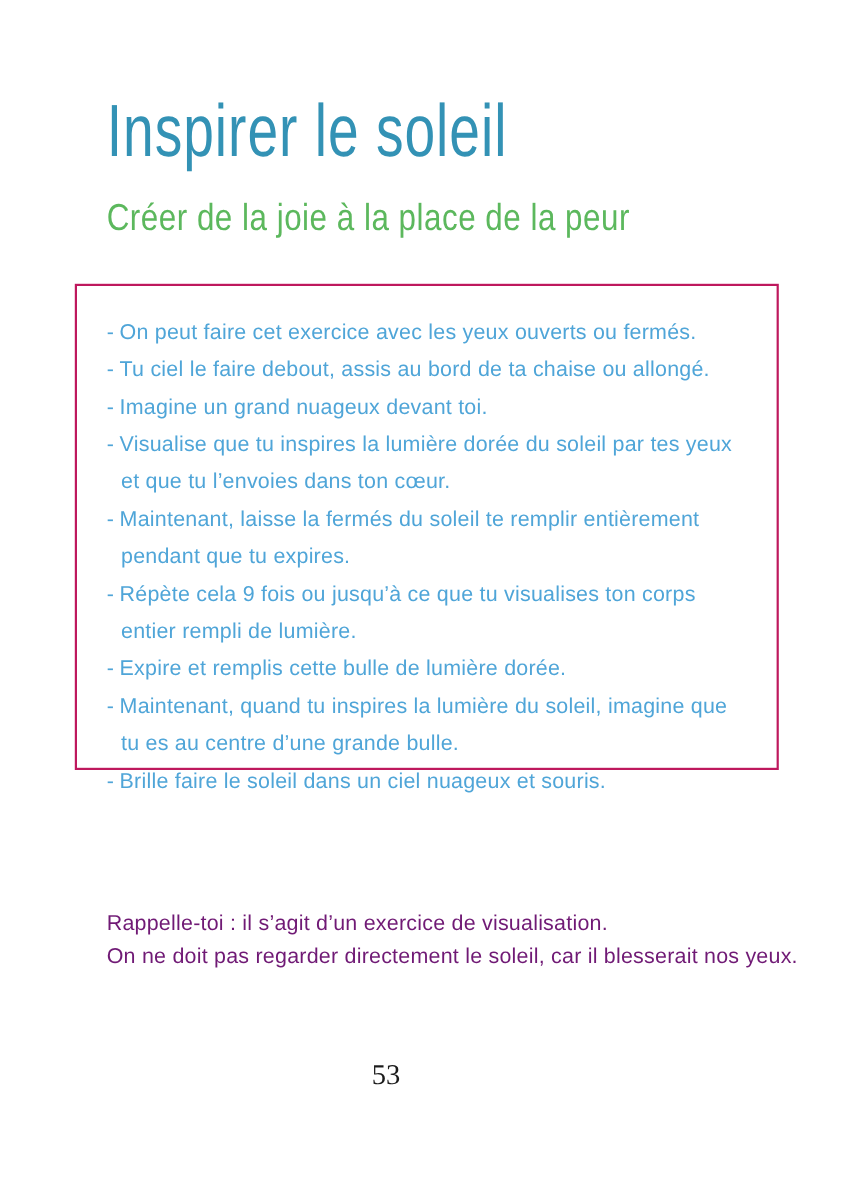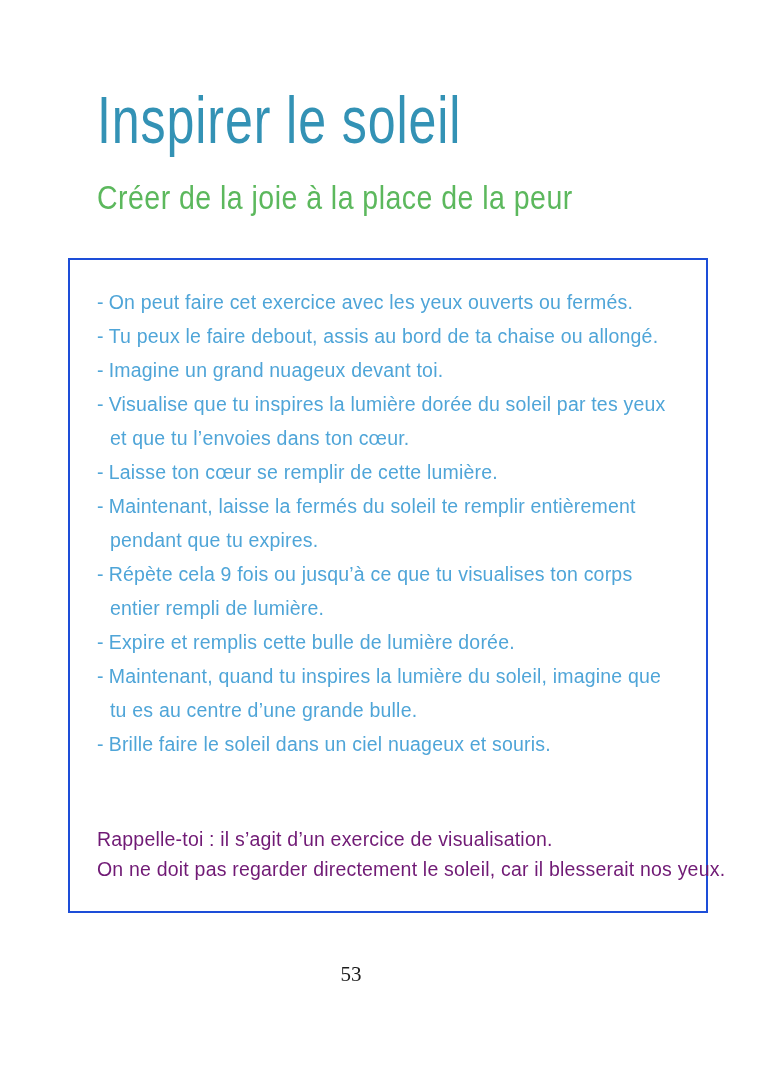--- a/index.html
+++ b/index.html
@@ -41,22 +41,22 @@
     letter-spacing: 0.5px;
     transform: scale(0.92, 1.1);
     transform-origin: left top;
     white-space: nowrap;
   }
   .exercise-box {
     position: absolute;
     left: 68px;
     top: 258px;
     width: 640px;
-    height: 655px;
-    border: 2px solid #1d4ed8;
+    height: 442px;
+    border: 2px solid #be185d;
     background: #ffffff;
     box-sizing: border-box;
   }
   .exercise-list {
     list-style: none;
     margin: 0;
     padding: 25px 24px 0 27px;
   }
   .exercise-list li {
     color: #4FA5D8;
@@ -80,40 +80,39 @@
     line-height: 30px;
     letter-spacing: 0.2px;
   }
   .page-number {
     position: absolute;
     left: 0;
     top: 962px;
     width: 702px;
     text-align: center;
     font-family: "Liberation Serif", serif;
-    font-size: 21px;
+    font-size: 26px;
     color: #1b1b1b;
   }
 </style>
 </head>
 <body>
 
 <div class="page">
 
   <h1 class="title" style="margin:0; font-weight:400;">Inspirer le soleil</h1>
 
   <h2 class="subtitle" style="margin:0; font-weight:400;">Créer de la joie à la place de la peur</h2>
 
   <div class="exercise-box">
     <ul class="exercise-list">
       <li><span class="bullet">-</span><span>On peut faire cet exercice avec les yeux ouverts ou fermés.</span></li>
-      <li><span class="bullet">-</span><span>Tu peux le faire debout, assis au bord de ta chaise ou allongé.</span></li>
+      <li><span class="bullet">-</span><span>Tu ciel le faire debout, assis au bord de ta chaise ou allongé.</span></li>
       <li><span class="bullet">-</span><span>Imagine un grand nuageux devant toi.</span></li>
       <li><span class="bullet">-</span><span>Visualise que tu inspires la lumière dorée du soleil par tes yeux et que tu l’envoies dans ton cœur.</span></li>
-      <li><span class="bullet">-</span><span>Laisse ton cœur se remplir de cette lumière.</span></li>
       <li><span class="bullet">-</span><span>Maintenant, laisse la fermés du soleil te remplir entièrement pendant que tu expires.</span></li>
       <li><span class="bullet">-</span><span>Répète cela 9 fois ou jusqu’à ce que tu visualises ton corps entier rempli de lumière.</span></li>
       <li><span class="bullet">-</span><span>Expire et remplis cette bulle de lumière dorée.</span></li>
       <li><span class="bullet">-</span><span>Maintenant, quand tu inspires la lumière du soleil, imagine que tu es au centre d’une grande bulle.</span></li>
       <li><span class="bullet">-</span><span>Brille faire le soleil dans un ciel nuageux et souris.</span></li>
     </ul>
   </div>
 
   <div class="note">
     <div>Rappelle-toi : il s’agit d’un exercice de visualisation.</div>

